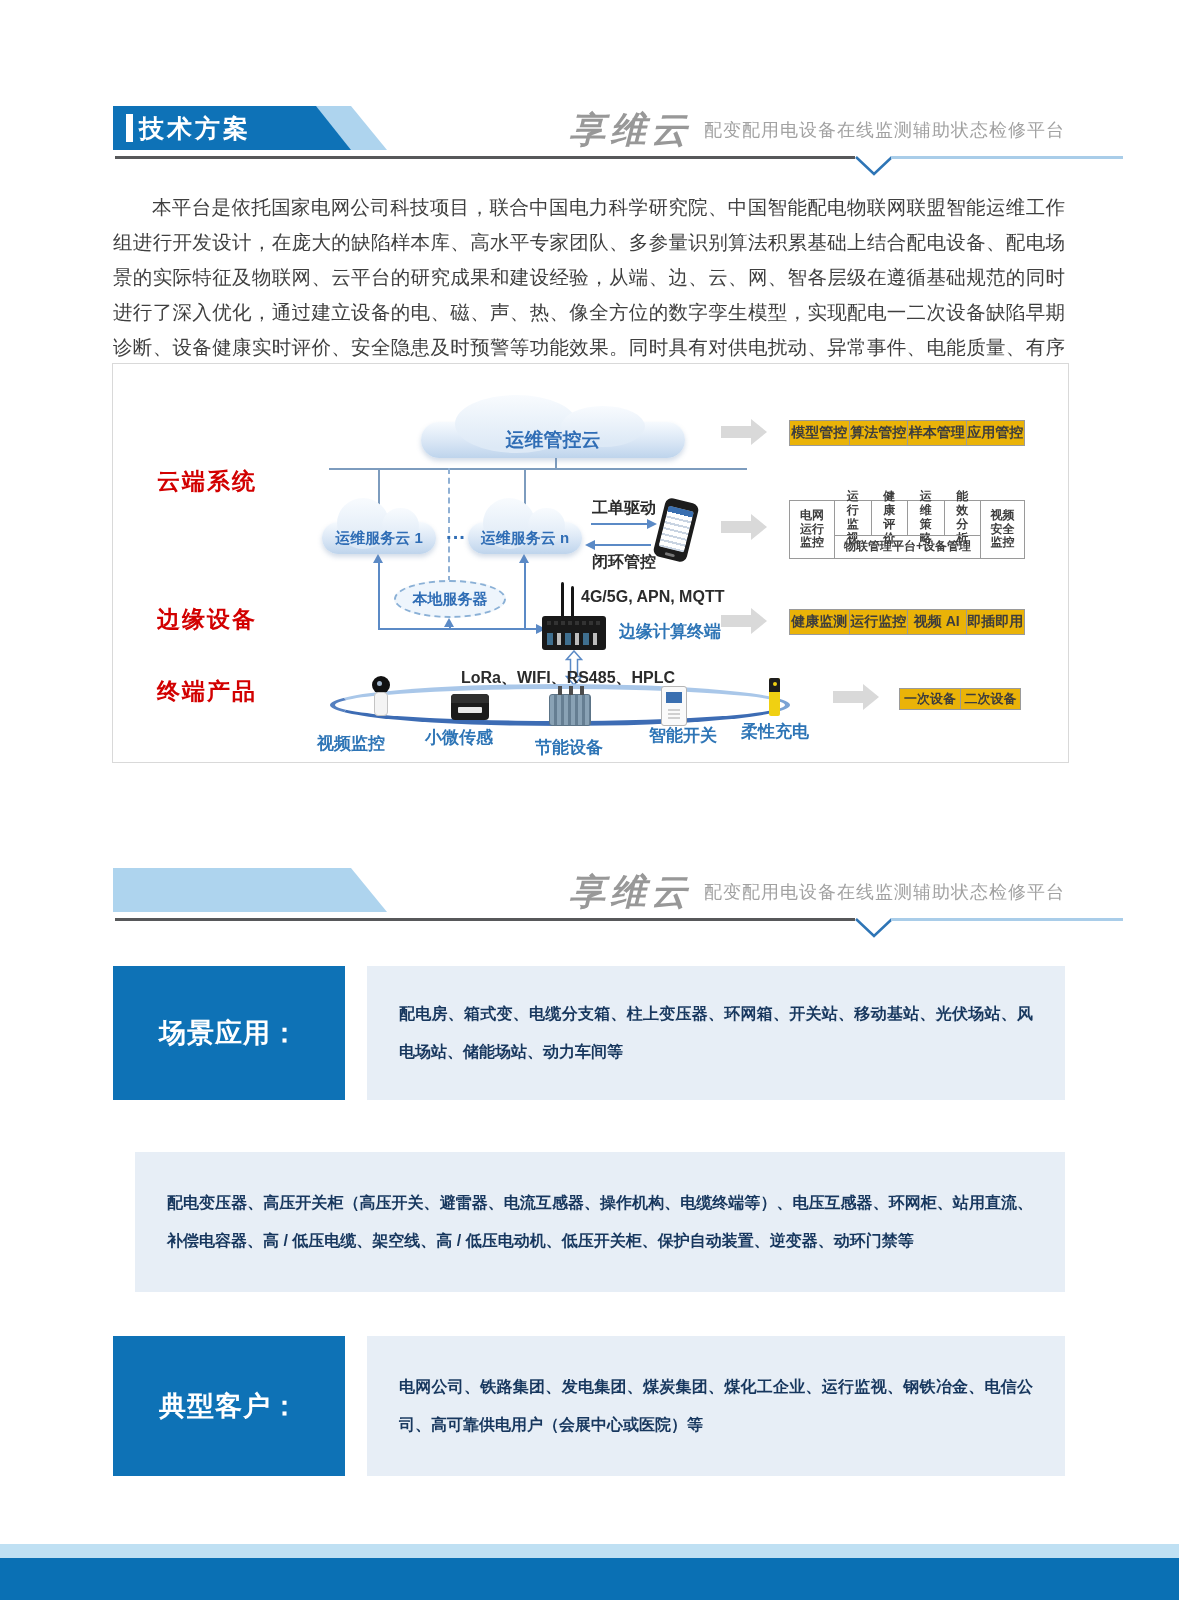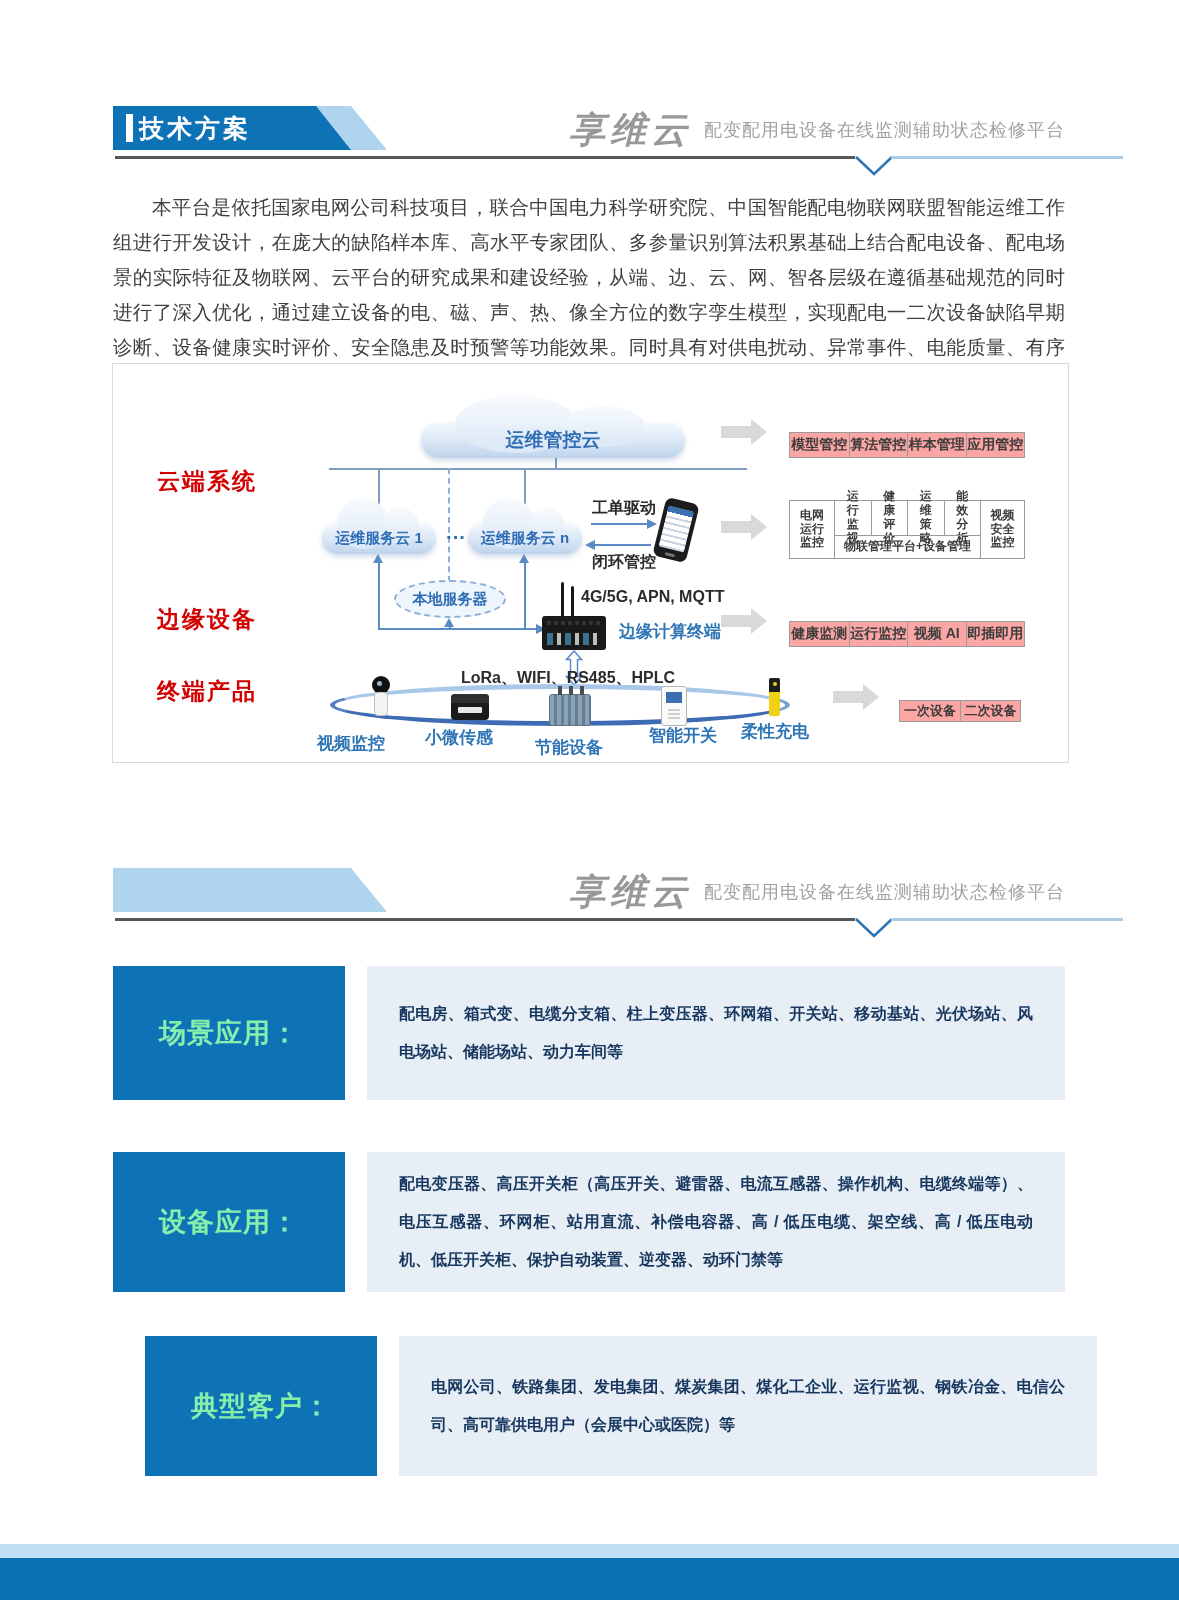--- a/index.html
+++ b/index.html
@@ -55,22 +55,22 @@
   .local-cloud { position:absolute; border:2px dashed #8ab0d6; border-radius:50%; background:#eef5fc;
                  display:flex; align-items:center; justify-content:center; color:#2f6db5; font-weight:bold; }
   .dots { position:absolute; color:#2f6db5; font-weight:bold; font-size:20px; }
 
   .fat-arrow { position:absolute; width:46px; height:26px; }
   .fat-arrow::before { content:""; position:absolute; left:0; top:7px; width:30px; height:12px; background:#d9d9d9; }
   .fat-arrow::after  { content:""; position:absolute; left:30px; top:0; width:0; height:0;
                        border-left:16px solid #d9d9d9; border-top:13px solid transparent; border-bottom:13px solid transparent; }
 
   .cap-table { position:absolute; display:grid; grid-template-columns:repeat(4,1fr);
-               border:1px solid #9a9a9a; background:#fca5a5; color:#3d3d3d; font-weight:bold;
-               font-size:14px; text-align:center;margin-top:12px; }
+               border:1px solid #9a9a9a; background:#eab308; color:#3d3d3d; font-weight:bold;
+               font-size:14px; text-align:center; }
   .ct-cell { border-left:1px solid #9a9a9a; display:flex; align-items:center; justify-content:center; }
   .ct-cell:first-child { border-left:none; }
 
   .matrix { position:absolute; left:676px; top:136px; width:236px; display:grid;
             grid-template-columns:44px repeat(4,1fr) 44px; grid-template-rows:34px 23px;
             border:1px solid #9a9a9a; background:#fff; color:#3d3d3d; font-weight:bold;
             font-size:12px; text-align:center; }
   .matrix > div { display:flex; align-items:center; justify-content:center; border-left:1px solid #9a9a9a; line-height:1.15; }
   .mx-left  { grid-area:1/1/3/2; border-left:none !important; padding:0 8px; }
   .mx-right { grid-area:1/6/3/7; padding:0 8px; }
@@ -118,21 +118,21 @@
   .switch-box::after { content:""; position:absolute; left:6px; top:22px; width:12px; height:10px;
          background:repeating-linear-gradient(#cfcfcf 0 2px,#fafafa 2px 4px); }
   .charger-pole { position:absolute; width:11px; height:38px; background:#f0d012; border-radius:2px; }
   .charger-pole::before { content:""; position:absolute; left:0; top:0; width:11px; height:14px; background:#1e1e1e; border-radius:2px 2px 0 0; }
   .charger-pole::after { content:""; position:absolute; left:4px; top:4px; width:4px; height:4px; border-radius:50%; background:#f0d012; }
 
   .dbl-arrow { position:absolute; left:452px; top:286px; }
 
   
   .app-row { position:absolute; left:113px; width:952px; display:flex; }
-  .app-label { width:232px; background:#0e72b6; color:#86efac; font-size:27px; font-weight:bold;
+  .app-label { width:232px; background:#0e72b6; color:#ffffff; font-size:27px; font-weight:bold;
                display:flex; align-items:center; justify-content:center; letter-spacing:1px; }
   .app-body { margin-left:22px; flex:1; background:#e7eef6; display:flex; align-items:center;
               padding:10px 32px; color:#17375e; font-size:16px; line-height:38px; font-weight:600; text-align:justify; }
 
   
   .footer-light { position:absolute; left:0; top:1544px; width:1179px; height:14px; background:#bfe0f3; }
   .footer-dark  { position:absolute; left:0; top:1558px; width:1179px; height:42px; background:#0a70b4; }
 </style>
 </head>
 <body>
@@ -283,23 +283,22 @@
         </svg>
       <span class="rule-light"></span>
     </div>
   </div>
 
   <div class="app-row" style="top:966px; height:134px;">
     <div class="app-label">场景应用：</div>
     <div class="app-body">配电房、箱式变、电缆分支箱、柱上变压器、环网箱、开关站、移动基站、光伏场站、风电场站、储能场站、动力车间等</div>
   </div>
   <div class="app-row" style="top:1152px; height:140px;">
-    <div class="app-label">设备应用：</div>
     <div class="app-body">配电变压器、高压开关柜（高压开关、避雷器、电流互感器、操作机构、电缆终端等）、电压互感器、环网柜、站用直流、补偿电容器、高 / 低压电缆、架空线、高 / 低压电动机、低压开关柜、保护自动装置、逆变器、动环门禁等</div>
   </div>
-  <div class="app-row" style="top:1336px; height:140px;margin-left:32px;">
+  <div class="app-row" style="top:1336px; height:140px;">
     <div class="app-label">典型客户：</div>
     <div class="app-body">电网公司、铁路集团、发电集团、煤炭集团、煤化工企业、运行监视、钢铁冶金、电信公司、高可靠供电用户（会展中心或医院）等</div>
   </div>
 
   <div class="footer-light"></div>
   <div class="footer-dark"></div>
 </div>
 
 </body></html>

